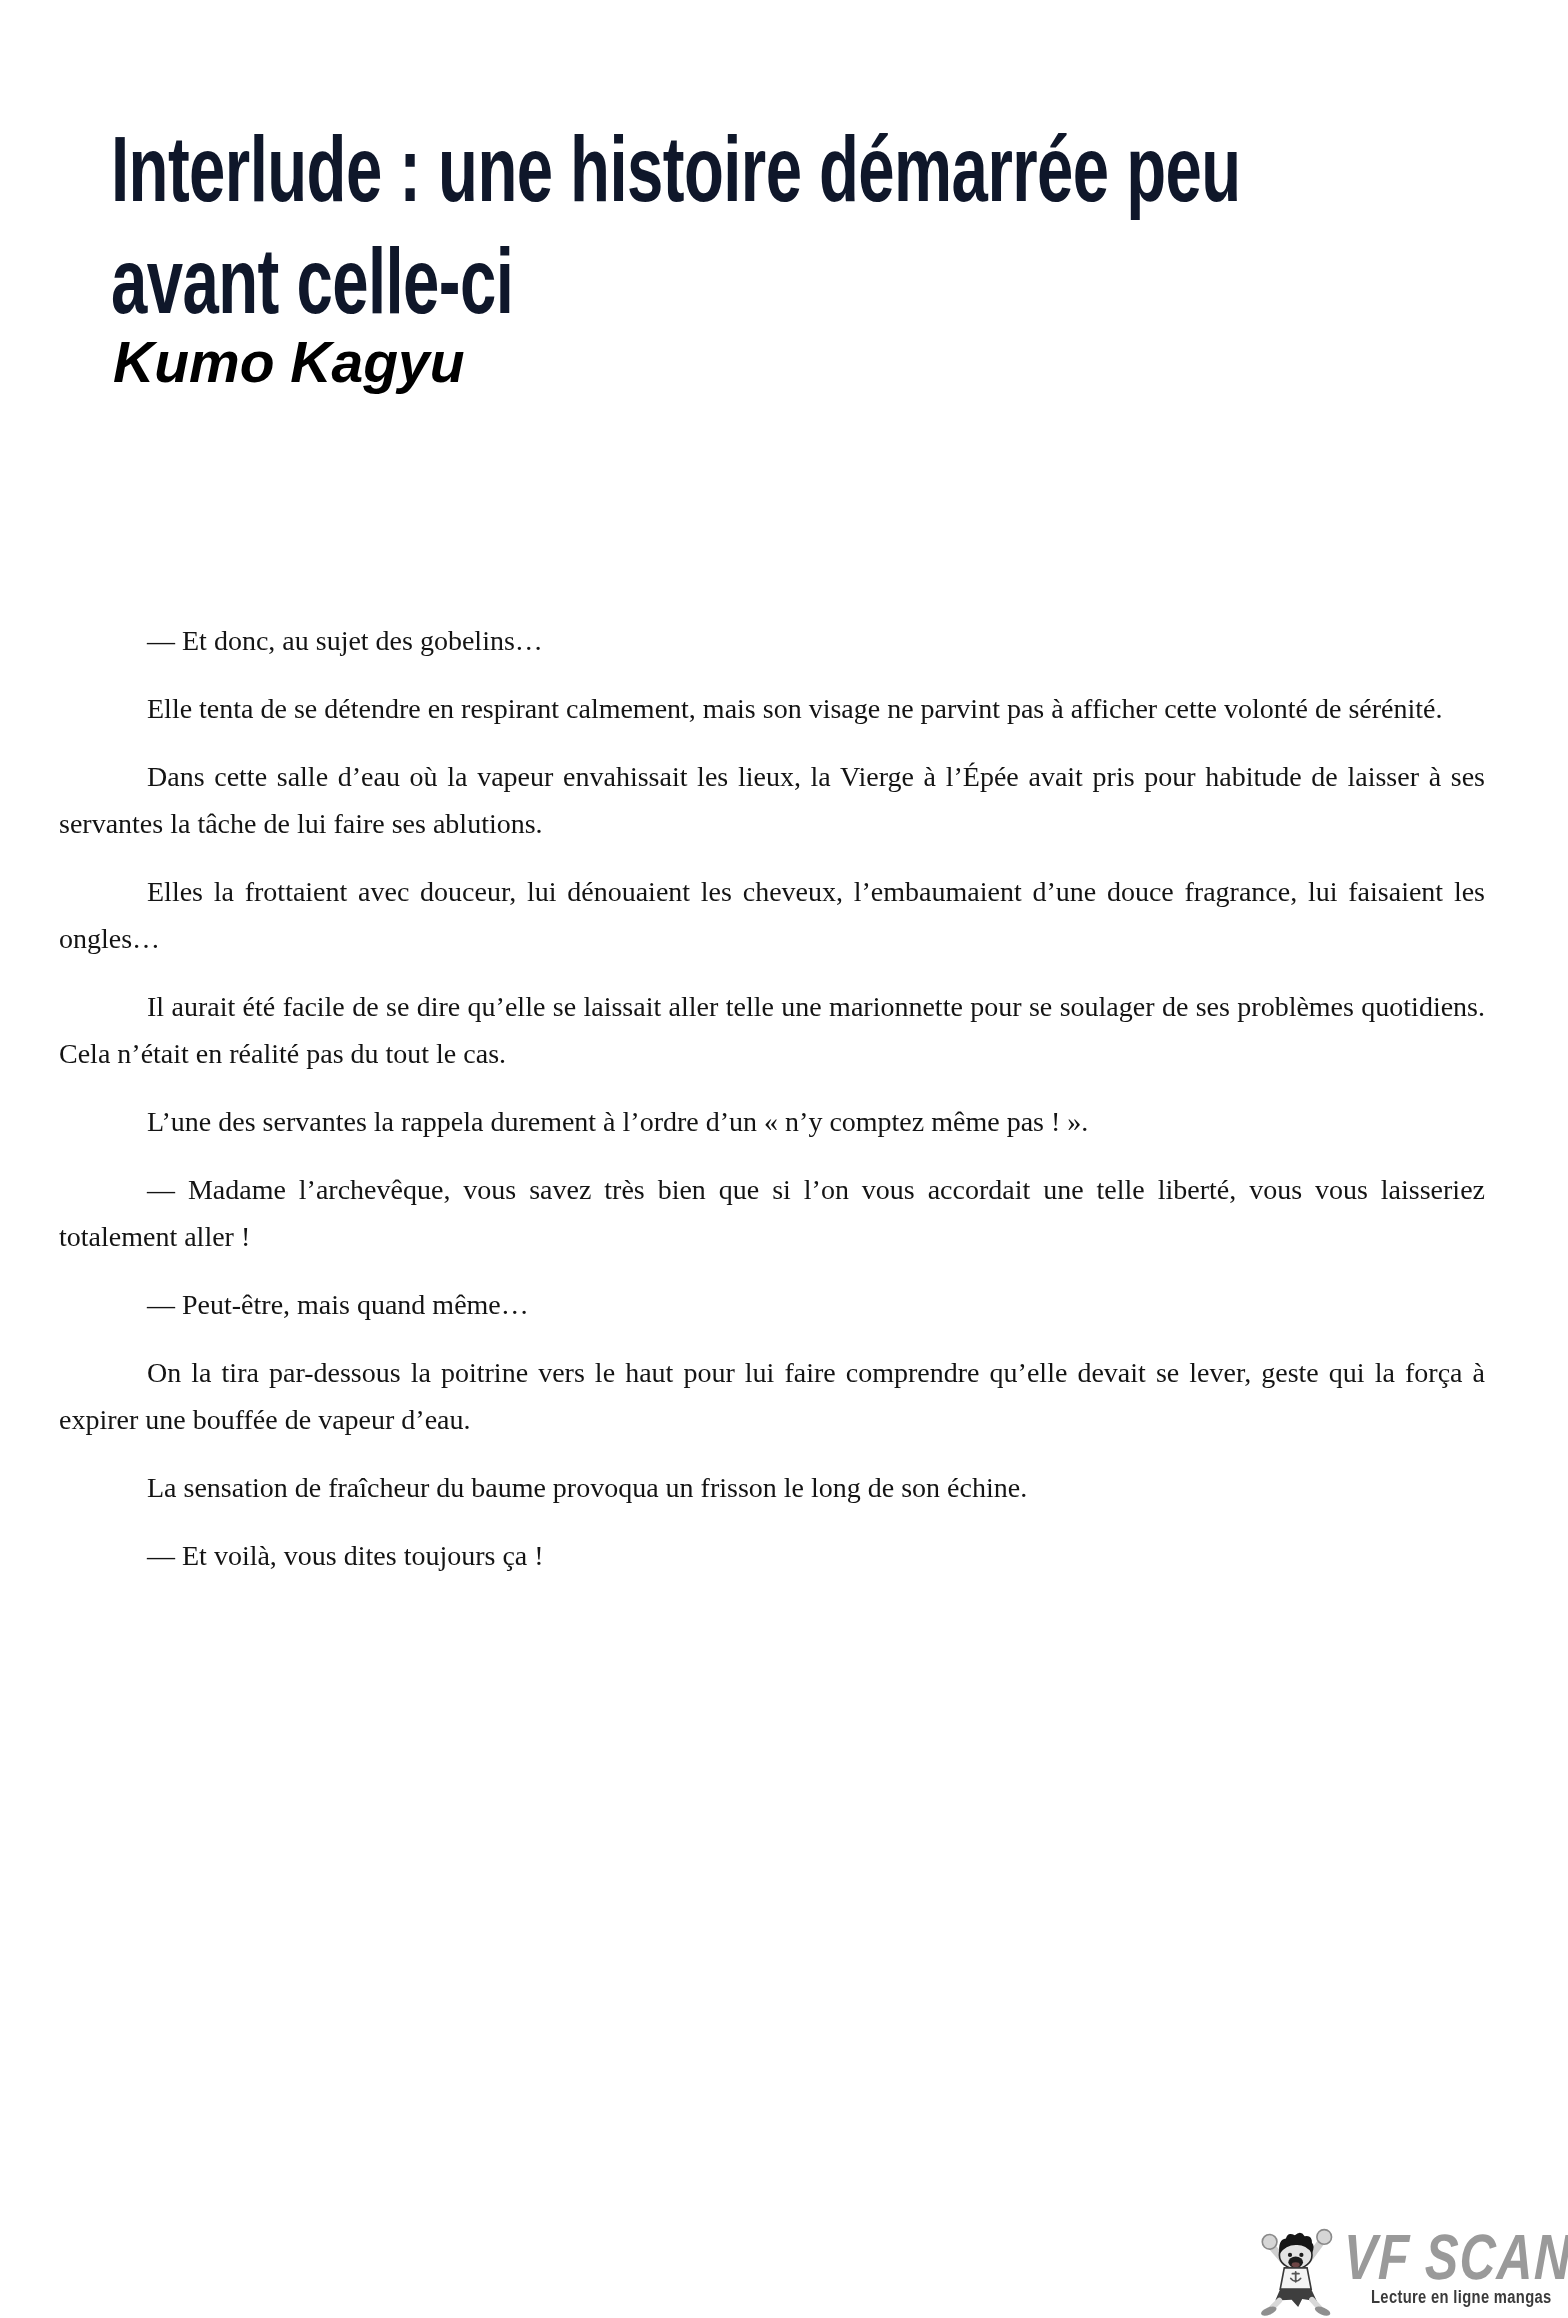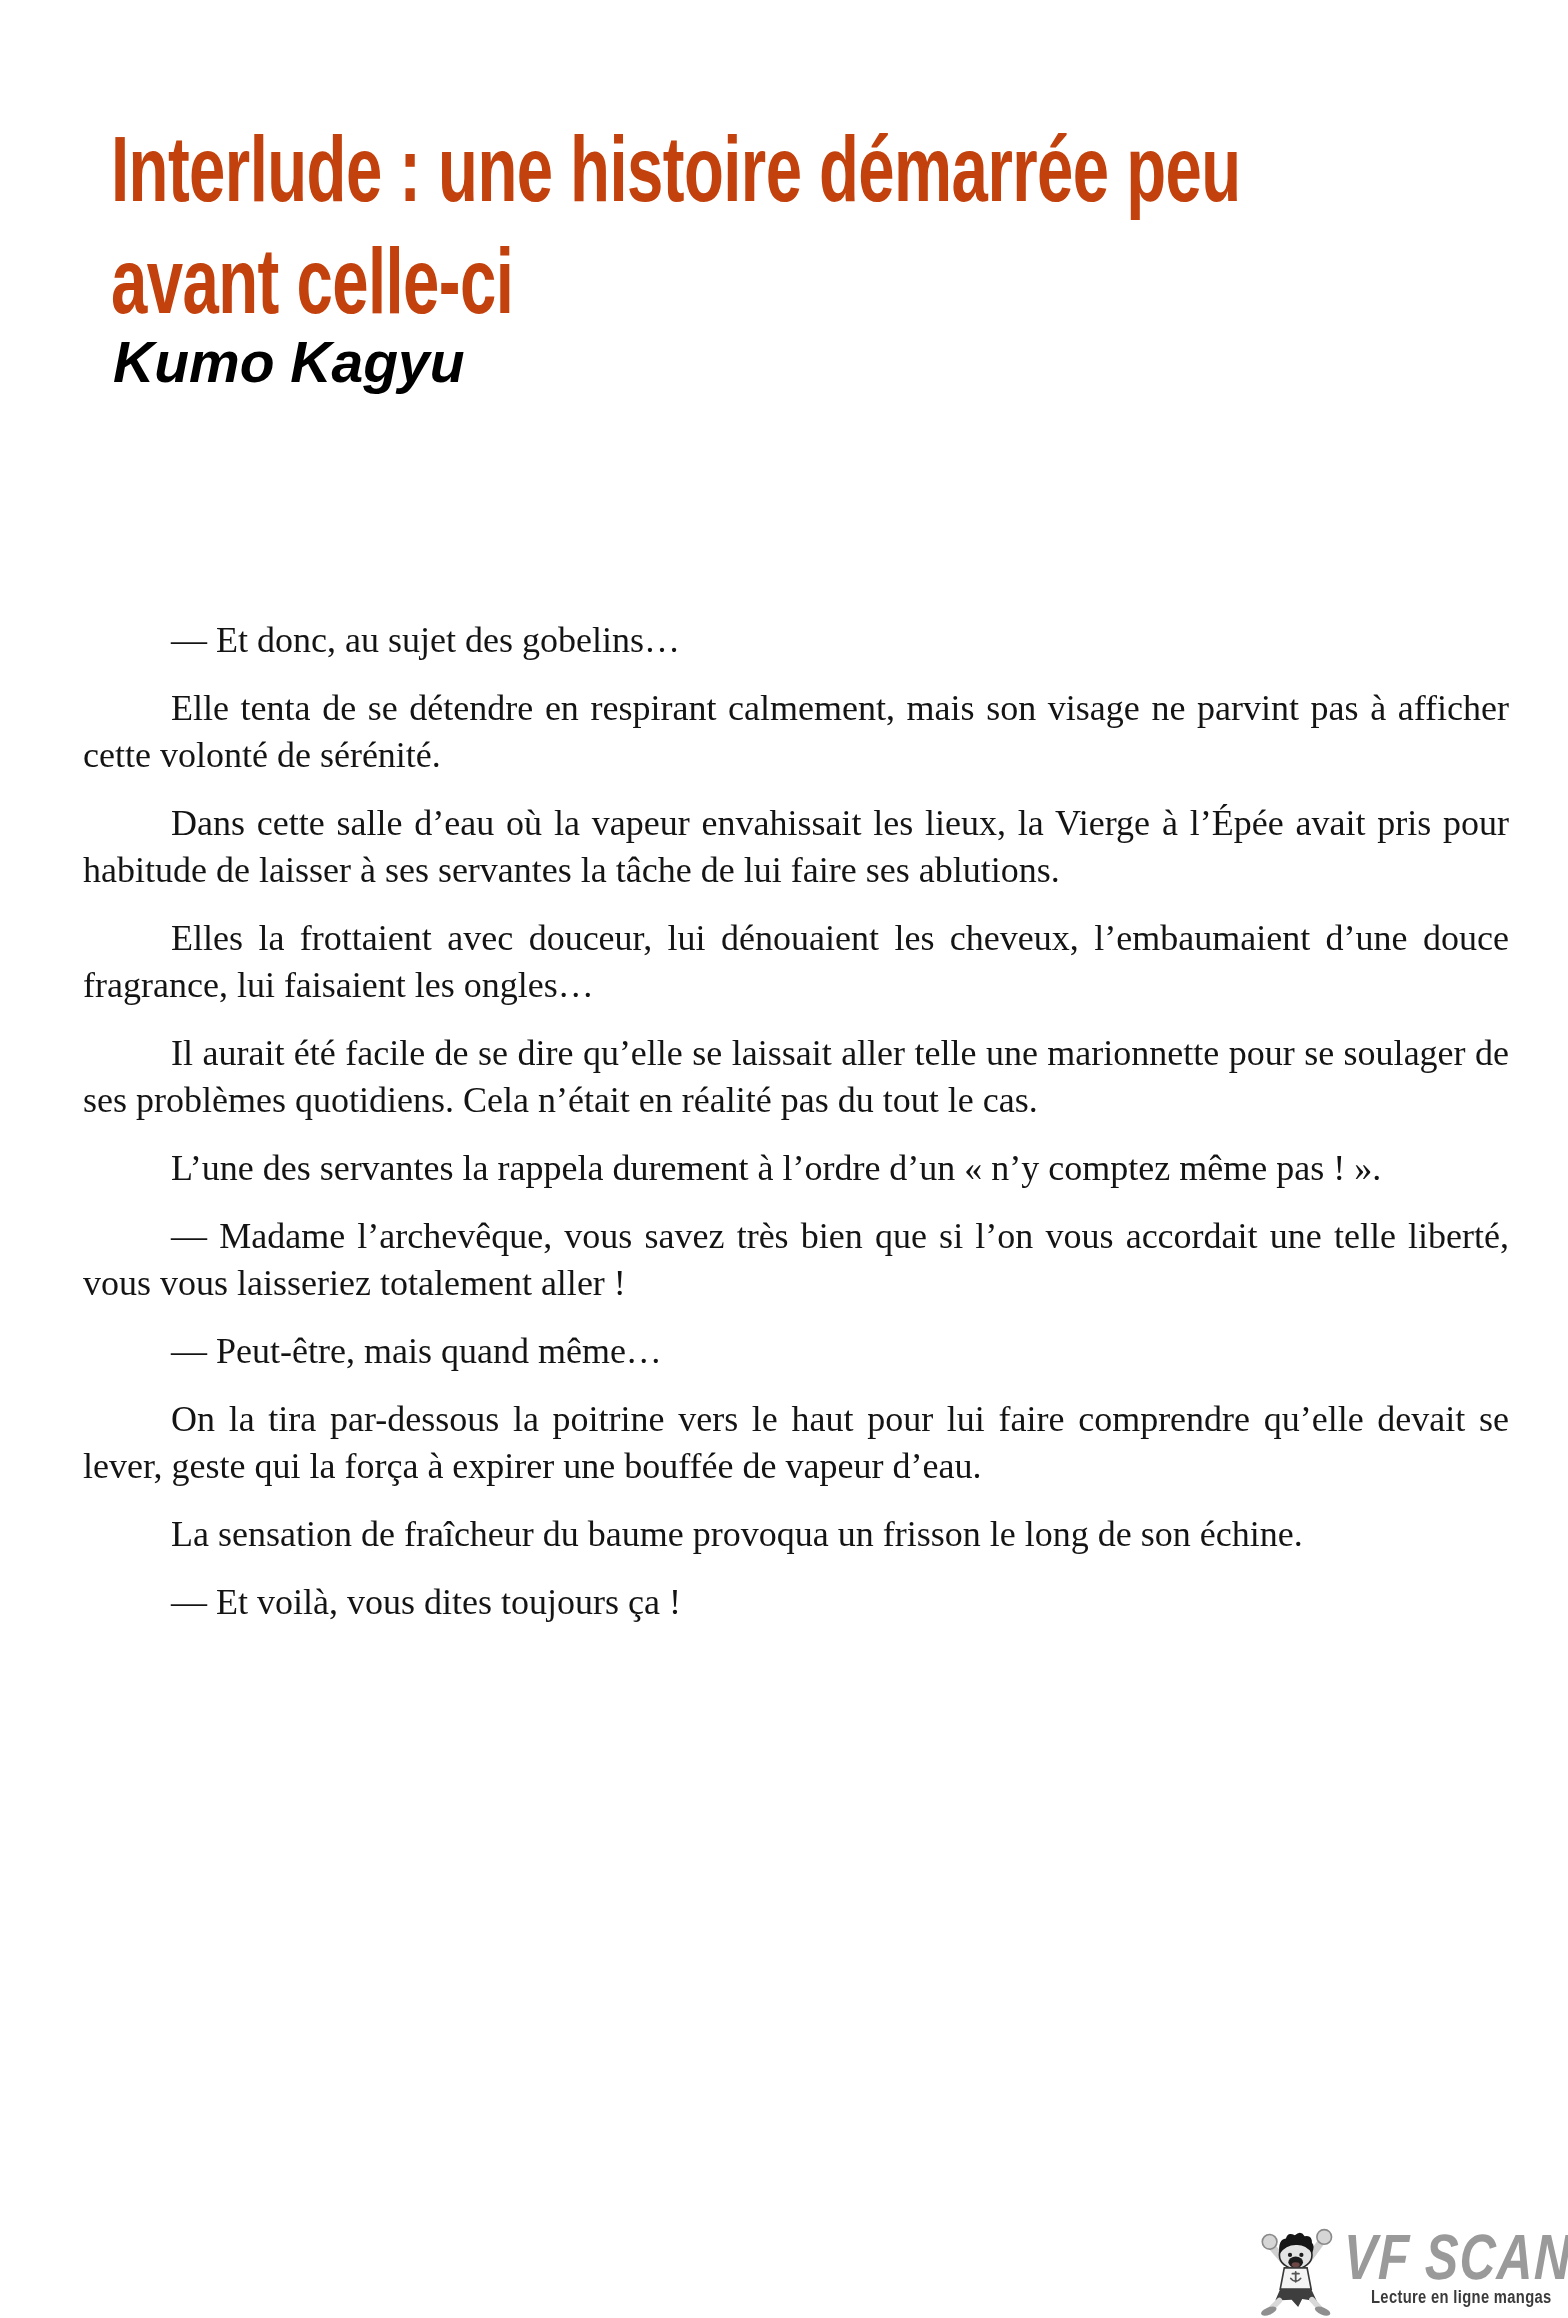--- a/index.html
+++ b/index.html
@@ -13,21 +13,21 @@
   }
   .page{position:absolute;inset:0;}
 
   
   h1.title{
     margin:113px 0 0 111px;
     font-family:"Liberation Sans", sans-serif;
     font-weight:bold;
     font-size:92px;
     line-height:112px;
-    color:#c2410c;
+    color:#0f172a;
     letter-spacing:-0.8px;
   }
   h1.title .tline{
     display:block;
     white-space:nowrap;
     transform:scaleX(0.71);
     transform-origin:0 50%;
   }
   .author{
     margin:-3.3px 0 0 113px;
@@ -35,23 +35,23 @@
     font-weight:bold;
     font-style:italic;
     font-size:57px;
     line-height:57px;
     color:#000;
     white-space:nowrap;
   }
 
   
   .bodytext{
-    margin:226px 0 0 83px;
+    margin:226px 0 0 59px;
     width:1426px;
-    font-size:36px;
+    font-size:28px;
     line-height:47px;
     text-align:justify;
     color:#141414;
   }
   .bodytext p{
     margin:0 0 21px 0;
     text-indent:88px;
   }
 
   

